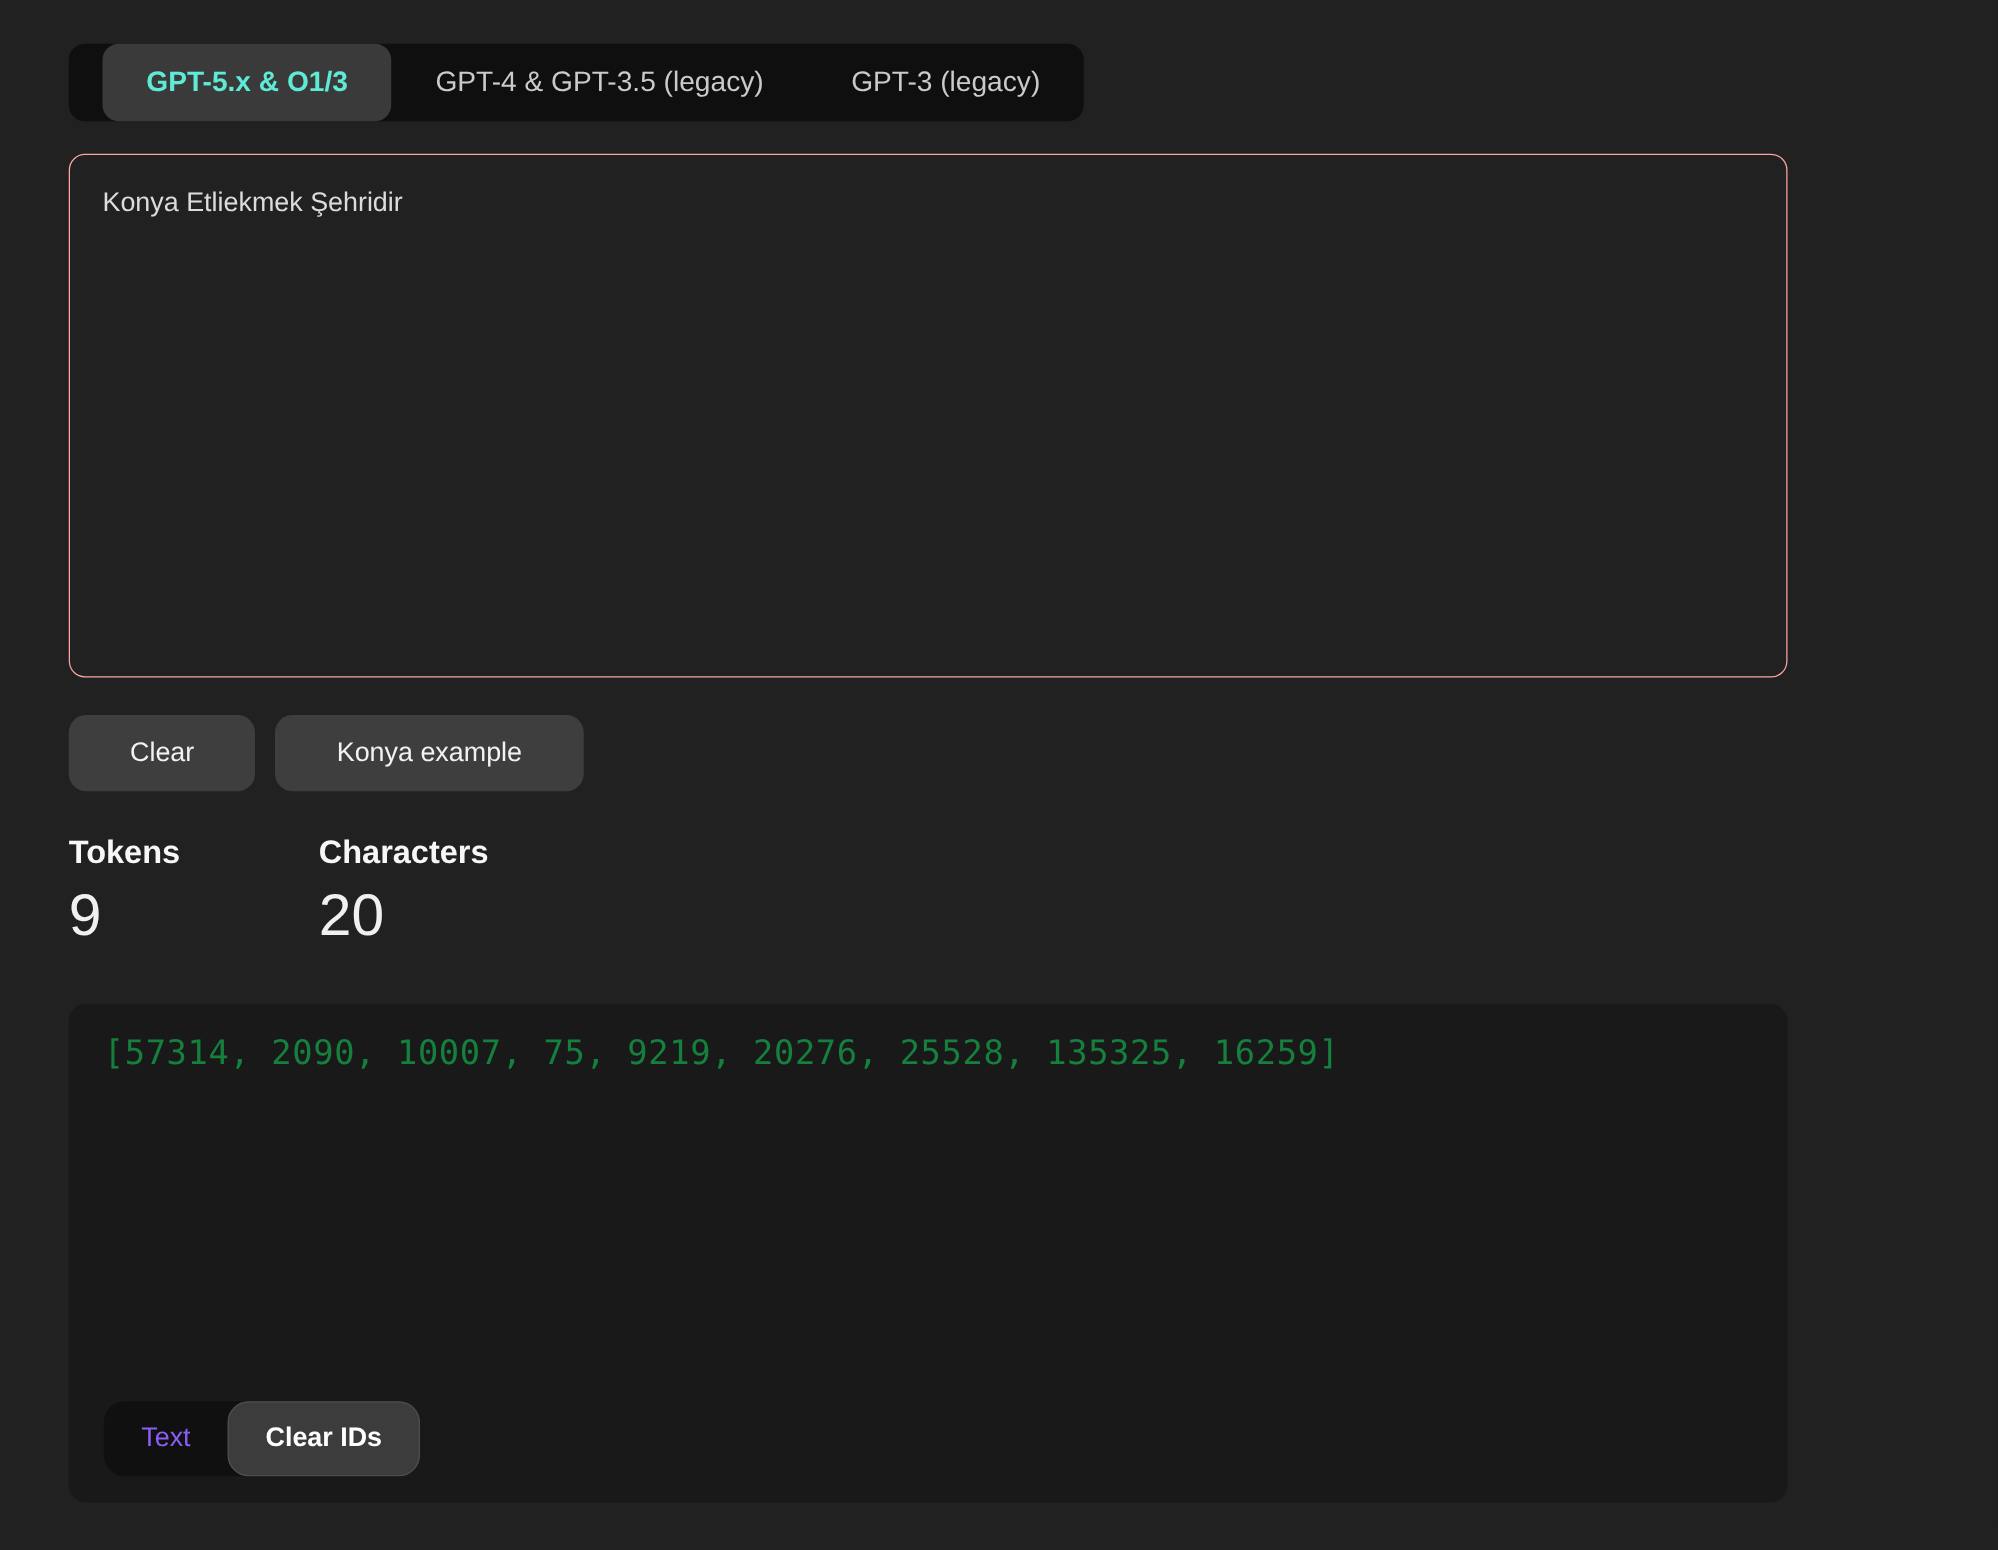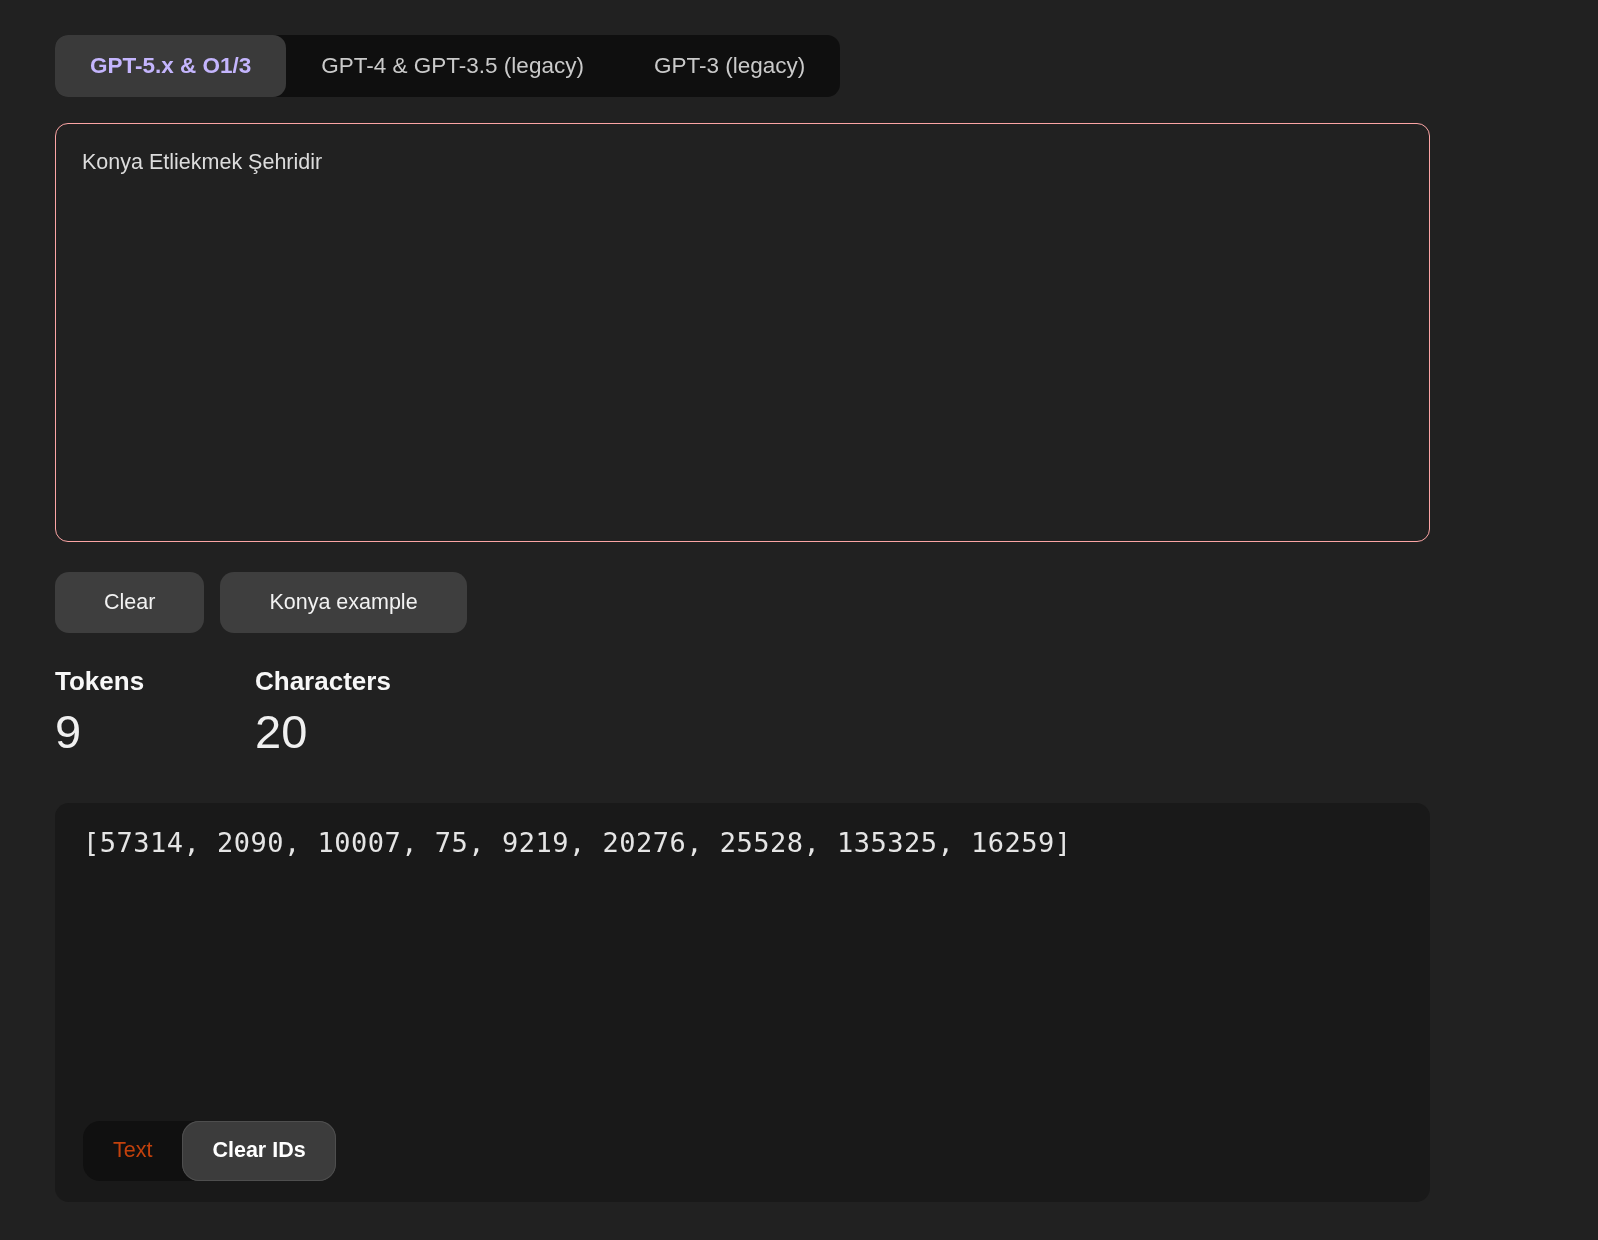--- a/index.html
+++ b/index.html
@@ -29,22 +29,23 @@
     font-family: inherit;
     font-size: 22.5px;
     font-weight: 500;
     padding: 0 35px;
     border-radius: 13px;
     cursor: pointer;
     white-space: nowrap;
   }
   .tab.active {
     background: #3a3a3a;
-    color: #c4b5fd;
+    color: #5eead4;
     font-weight: 700;
+    margin-left: 27px;
   }
 
   
   .text-input {
     display: block;
     margin-top: 26px;
     width: 1375px;
     height: 419px;
     background: transparent;
     border: 1px solid #fca5a5;
@@ -89,38 +90,38 @@
     border-radius: 14px;
     padding: 24px 28px 21px 28px;
     display: flex;
     flex-direction: column;
     justify-content: space-between;
     align-items: flex-start;
   }
   .token-ids {
     font-family: "DejaVu Sans Mono", monospace;
     font-size: 27px;
-    color: #e5e5e5;
+    color: #15803d;
     letter-spacing: 0.5px;
     white-space: pre-wrap;
   }
 
   
   .toggle {
     display: inline-flex;
     align-items: stretch;
     background: #101010;
     border-radius: 17px;
     height: 60px;
   }
   .seg {
     appearance: none;
     border: none;
     background: transparent;
-    color: #c2410c;
+    color: #8b5cf6;
     font-family: inherit;
     font-size: 21.5px;
     font-weight: 500;
     padding: 0 30px;
     border-radius: 17px;
     cursor: pointer;
     white-space: nowrap;
   }
   .seg.active {
     background: #3c3c3c;

